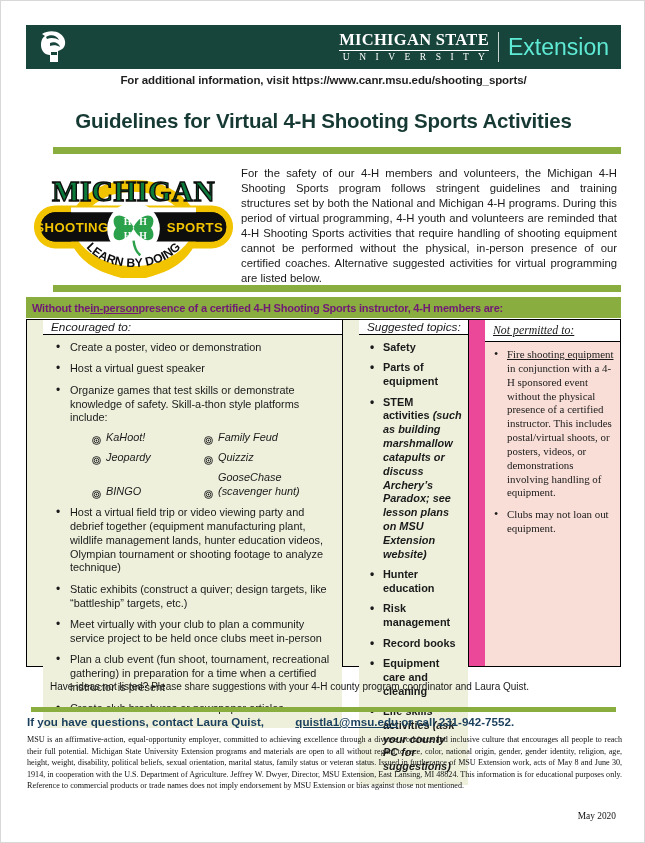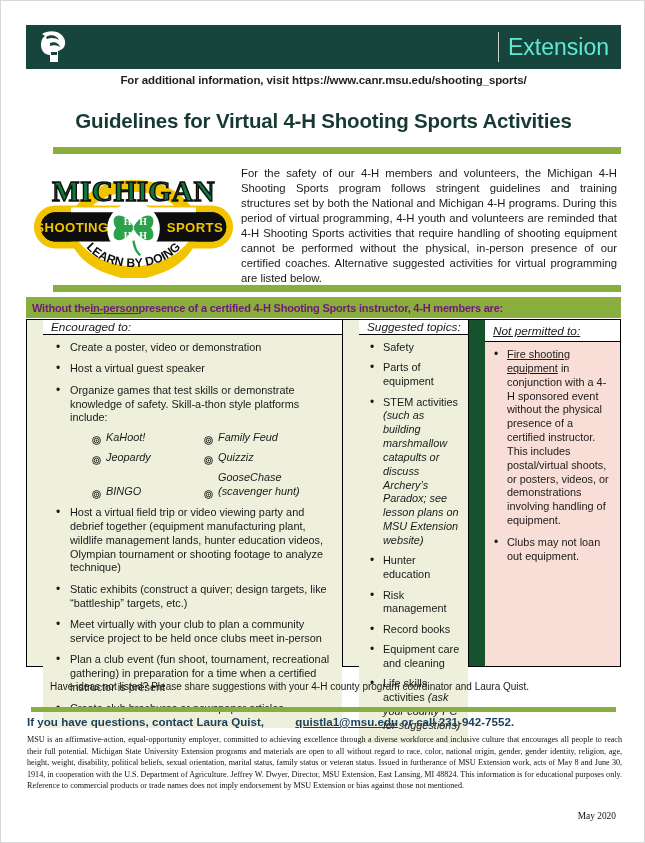--- a/index.html
+++ b/index.html
@@ -118,21 +118,21 @@
   .table {
     position: absolute; left: 25px; top: 318px;
     width: 595px; height: 348px;
     display: flex;
     border: 1px solid #000000;
     background: #eef0dc;
   }
   .col { display: flex; flex-direction: column; padding-left: 16px; }
   .col-1 { width: 316px; flex: 0 0 316px; border-right: 1px solid #000; }
   .col-2 { width: 126px; flex: 0 0 126px; border-right: 1px solid #000; }
-  .col-3 { flex: 1 1 auto; background: #14532d; }
+  .col-3 { flex: 1 1 auto; background: #ec4899; font-family: Liberation Serif, serif; }
   .col-head {
     height: 22px; background: #ffffff;
     border-bottom: 1px solid #000;
     display: flex; align-items: center;
     padding-left: 8px;
     font-size: 11.8px; font-style: italic; color: #1a1a1a;
   }
   .col-head.underline { text-decoration: underline; font-weight: 400; }
   .col-body { flex: 1 1 auto; padding: 6px 6px 4px 6px; }
   .col-1 .col-body { background: #eef0dc; }
@@ -146,21 +146,21 @@
     margin-bottom: 7.5px;
     font-size: 10.9px;
     line-height: 1.27;
     color: #1a1a1a;
   }
   ul.blist > li::before {
     content: "\2022";
     position: absolute; left: 7px; top: -1px;
     font-size: 12px; line-height: 1.27;
   }
-  .col-2 ul.blist > li { padding-left: 18px; margin-bottom: 6.5px; }
+  .col-2 ul.blist > li { padding-left: 18px; margin-bottom: 6.5px; font-weight: bold; }
   .col-2 ul.blist > li::before { left: 5px; }
   .col-3 ul.blist > li { padding-left: 16px; margin-bottom: 8px; }
   .col-3 ul.blist > li::before { left: 3px; }
   .ital { font-style: italic; }
   .ul-s { text-decoration: underline; }
 
   
   .games-grid {
     display: grid;
     grid-template-columns: 108px 1fr;
@@ -218,20 +218,24 @@
       <svg viewBox="0 0 34 38" width="34" height="38" aria-hidden="true">
         <path d="M6 6 C14 1, 27 3, 29 13 C30 19, 26 22, 22 23 L22 34 L14 34 L14 27
                  C9 27, 5 23, 5 17 C5 12, 7 9, 9 8 Z" fill="#ffffff"></path>
         <path d="M10 9 C14 6, 21 7, 23 12 C20 10, 15 9, 11 11 Z" fill="#18453B"></path>
         <path d="M14 15 C18 13, 23 15, 24 19 C21 17, 17 17, 14 18 Z" fill="#18453B"></path>
         <rect x="15" y="24" width="6" height="3" fill="#18453B"></rect>
       </svg>
     </span>
 
     <span class="wordmark">
+      <span class="wm-left">
+        <span class="wm-ms">MICHIGAN STATE</span>
+        <span class="wm-uni">U N I V E R S I T Y</span>
+      </span>
       <span class="wm-div"></span>
       <span class="wm-ext">Extension</span>
     </span>
   </div>
 
   <div class="url-line">For additional information, visit https://www.canr.msu.edu/shooting_sports/</div>
 
   <div class="doc-title">Guidelines for Virtual 4-H Shooting Sports Activities</div>
 
   <div class="rule-top"></div>

